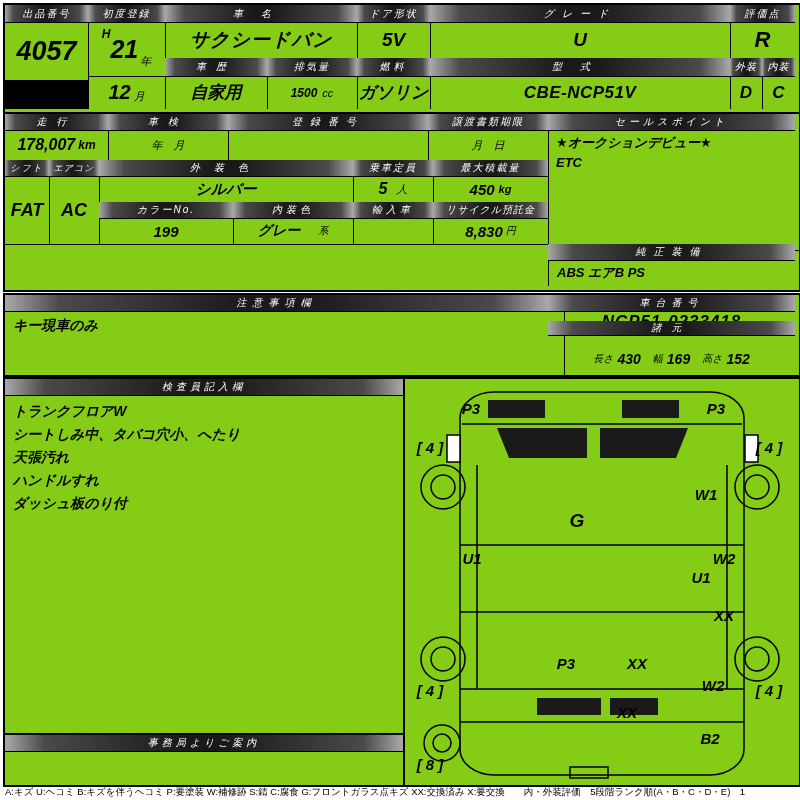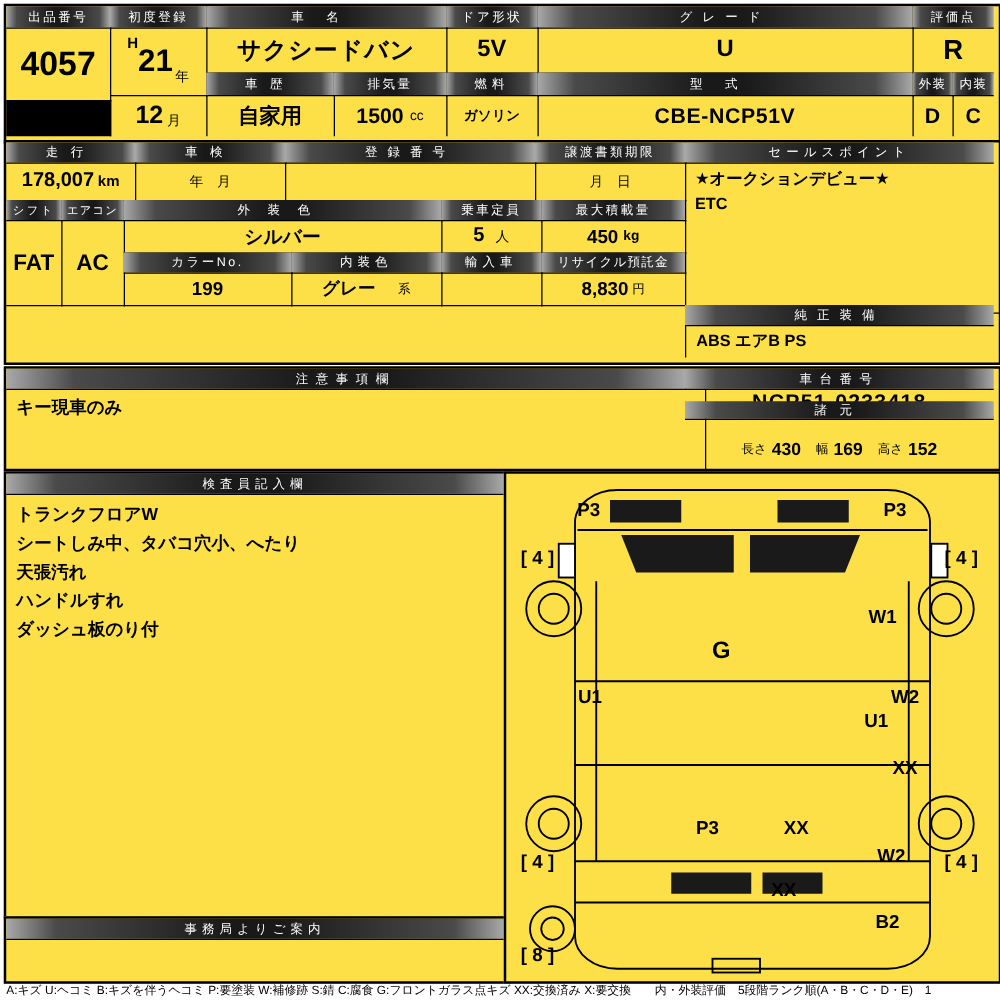--- a/index.html
+++ b/index.html
@@ -1,19 +1,19 @@
 <!DOCTYPE html>
 <html><head>
 <meta charset="utf-8">
 <style>
   html,body{margin:0;padding:0;}
   body{width:800px;height:800px;background:#fff;color:#000;
        font-family:"Liberation Sans","DejaVu Sans",sans-serif;}
   #sheet{position:relative;width:800px;height:800px;background:#fff;overflow:hidden;}
-  .sec{position:absolute;border:2px solid #000;background:#fde047;}
+  .sec{position:absolute;border:2px solid #000;background:#84cc16;font-style:italic;}
   .cell{position:absolute;display:flex;align-items:center;justify-content:center;overflow:hidden;}
   .br{border-right:1px solid #000;}
   .bb{border-bottom:1px solid #000;}
   .hdr{background:linear-gradient(90deg,#a9a9a9 0%,#4a4a4a 10%,#191919 45%,#191919 55%,#4a4a4a 90%,#a9a9a9 100%);
        color:#fff;font-size:10px;white-space:nowrap;}
   .v{font-weight:bold;}
   .left{justify-content:flex-start;}
   .top{align-items:flex-start;}
   .col{flex-direction:column;align-items:flex-start;justify-content:flex-start;}
   .unit{font-size:11px;font-weight:normal;margin-left:5px;}
@@ -49,28 +49,28 @@
       <span style="font-size:11px;align-self:flex-end;margin-bottom:5px;margin-left:3px;">月</span>
     </div>
 
     <div class="cell hdr ls18 br bb" style="left:160px;top:0;width:192px;height:17px;">車名</div>
     <div class="cell v br bb" style="left:160px;top:17px;width:192px;height:36px;font-size:19px;letter-spacing:1px;">サクシードバン</div>
     <div class="cell hdr ls10 br bb" style="left:160px;top:53px;width:102px;height:18px;">車歴</div>
     <div class="cell v br" style="left:160px;top:71px;width:102px;height:33px;font-size:17px;">自家用</div>
 
     <div class="cell hdr ls2 br bb" style="left:262px;top:53px;width:90px;height:18px;">排気量</div>
     <div class="cell br" style="left:262px;top:71px;width:90px;height:33px;">
-      <span class="v" style="font-size:17px;">1500</span>
+      <span class="v" style="font-size:12px;">1500</span>
       <span class="unit">cc</span>
     </div>
 
     <div class="cell hdr ls2 br bb" style="left:352px;top:0;width:73px;height:17px;">ドア形状</div>
     <div class="cell v br bb" style="left:352px;top:17px;width:73px;height:36px;font-size:19px;">5V</div>
     <div class="cell hdr ls4 br bb" style="left:352px;top:53px;width:73px;height:18px;">燃料</div>
-    <div class="cell v br" style="left:352px;top:71px;width:73px;height:33px;font-size:11px;">ガソリン</div>
+    <div class="cell v br" style="left:352px;top:71px;width:73px;height:33px;font-size:17px;">ガソリン</div>
 
     <div class="cell hdr ls8 br bb" style="left:425px;top:0;width:300px;height:17px;">グレード</div>
     <div class="cell v br bb" style="left:425px;top:17px;width:300px;height:36px;font-size:19px;">U</div>
     <div class="cell hdr ls18 br bb" style="left:425px;top:53px;width:300px;height:18px;">型式</div>
     <div class="cell v br" style="left:425px;top:71px;width:300px;height:33px;font-size:17px;letter-spacing:0.5px;">CBE-NCP51V</div>
 
     <div class="cell hdr ls2 bb" style="left:725px;top:0;width:65px;height:17px;">評価点</div>
     <div class="cell v bb" style="left:725px;top:17px;width:65px;height:36px;font-size:22px;">R</div>
     <div class="cell hdr ls1 br bb" style="left:725px;top:53px;width:32px;height:18px;">外装</div>
     <div class="cell hdr ls1 bb" style="left:757px;top:53px;width:33px;height:18px;">内装</div>

